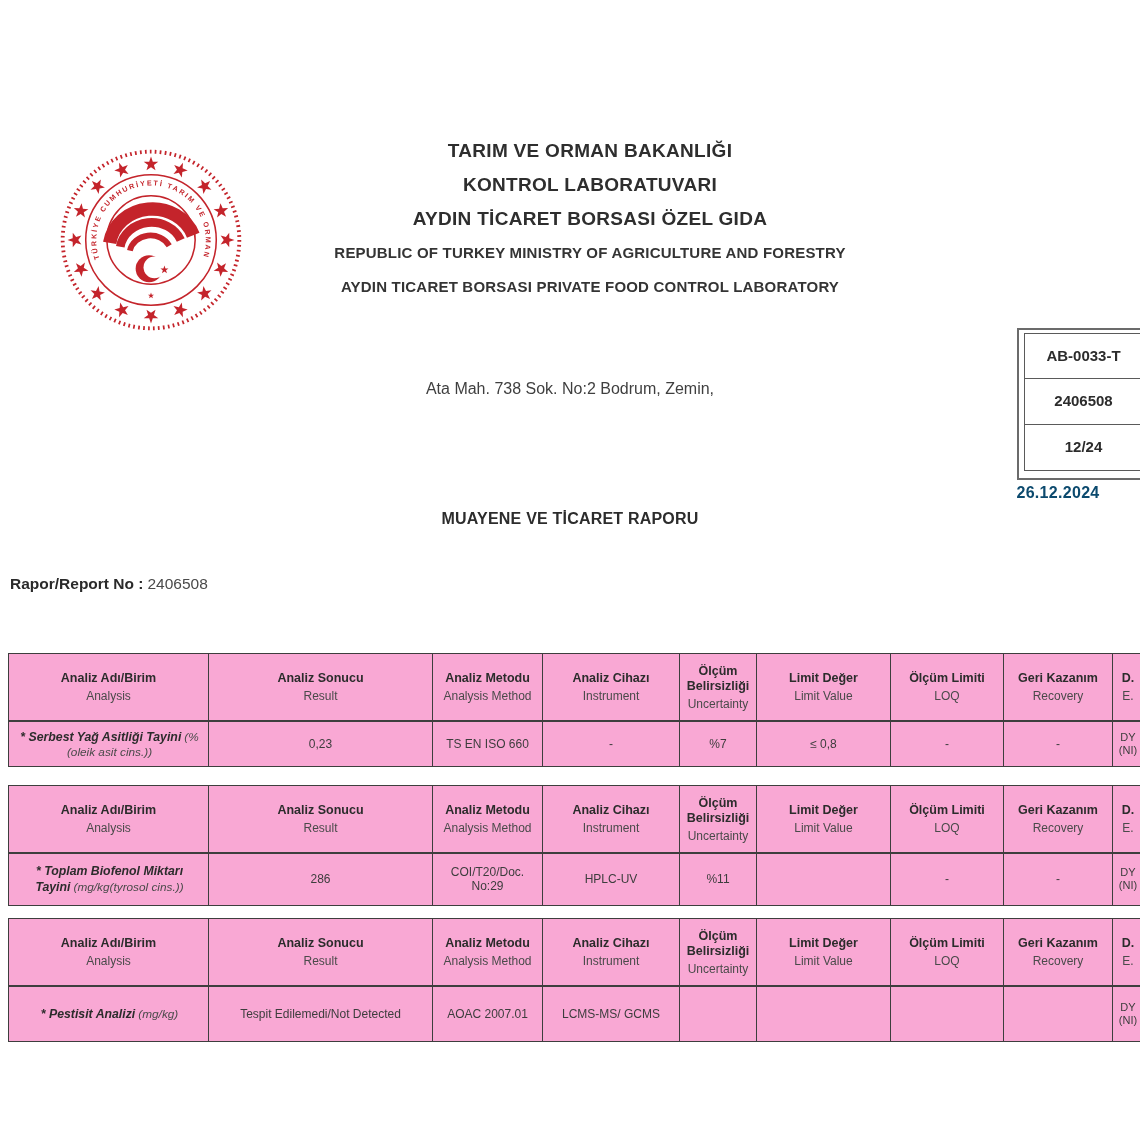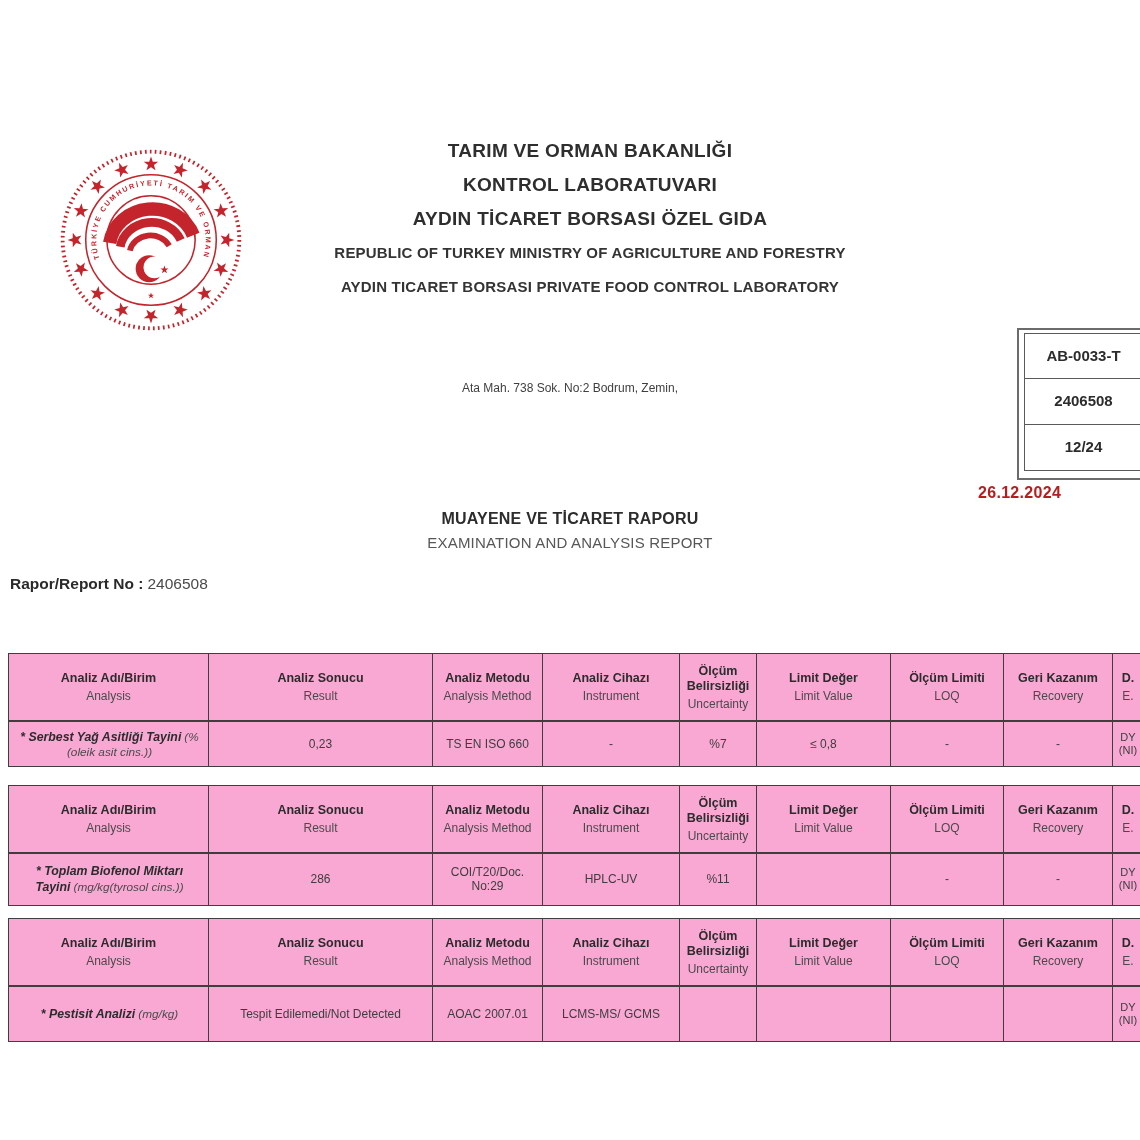--- a/index.html
+++ b/index.html
@@ -10,36 +10,36 @@
 
   
   .logo { position:absolute; left:55px; top:144px; width:192px; height:192px; }
 
   .head-block { position:absolute; left:250px; top:134px; width:680px; text-align:center; }
   .head-tc    { font-size:17px; font-weight:bold; color:#2e2e2e; line-height:34px; }
   .head-tr    { font-size:19px; font-weight:bold; color:#2e2e2e; line-height:34px; letter-spacing:.3px; }
   .head-en    { font-size:15px; font-weight:bold; color:#343434; line-height:34px; letter-spacing:.2px; }
 
   .addr-block { position:absolute; left:120px; top:375px; width:900px; text-align:center; }
-  .addr-line  { font-size:12px; color:#3f3f3f; line-height:27px; }
+  .addr-line  { font-size:16px; color:#3f3f3f; line-height:27px; }
   .phone-line { font-size:13.5px; color:#454545; margin-top:9px; }
 
   
   .info-box {
     position:absolute; left:1017px; top:328px; width:128px; height:152px;
     border:2px solid #6b6b6b; box-sizing:border-box; padding:3px 0 3px 5px;
   }
   .info-cell {
     border:1.6px solid #5a5a5a; box-sizing:border-box; height:47px; line-height:43px;
     text-align:center; font-weight:bold; font-size:15px; color:#2c2c2c; background:#fff;
   }
   .info-cell + .info-cell { margin-top:-1.6px; }
   .date-line {
-    position:absolute; right:2px; top:484px; width:160px; text-align:left;
-    font-weight:bold; font-size:16px; color:#b91c1c; letter-spacing:.3px;
+    position:absolute; right:2px; top:484px; width:160px; text-align:center;
+    font-weight:bold; font-size:16px; color:#0c4a6e; letter-spacing:.3px;
   }
 
   
   .title-block { position:absolute; left:120px; top:507px; width:900px; text-align:center; }
   .title-tr { font-size:16px; font-weight:bold; color:#2c2c2c; line-height:24px; letter-spacing:.2px; }
   .title-en { font-size:15px; color:#575757; line-height:24px; letter-spacing:.2px; }
 
   .report-no { position:absolute; left:10px; top:575px; font-size:15.5px; }
   .report-no .lbl { font-weight:bold; color:#2a2a2a; }
   .report-no .val { color:#4a4a4a; margin-left:4px; }
@@ -128,21 +128,20 @@
 
   <div class="info-box">
     <div class="info-cell">AB-0033-T</div>
     <div class="info-cell">2406508</div>
     <div class="info-cell">12/24</div>
   </div>
   <div class="date-line">26.12.2024</div>
 
   <div class="title-block">
     <div class="title-tr">MUAYENE VE TİCARET RAPORU</div>
-    <div class="title-en">EXAMINATION AND ANALYSIS REPORT</div>
   </div>
 
   <div class="report-no">
     <span class="lbl">Rapor/Report No :</span><span class="val">2406508</span>
   </div>
 
   <table class="doc-table" style="top:621px">
     <colgroup>
         <col style="width:200px">
         <col style="width:224px">

